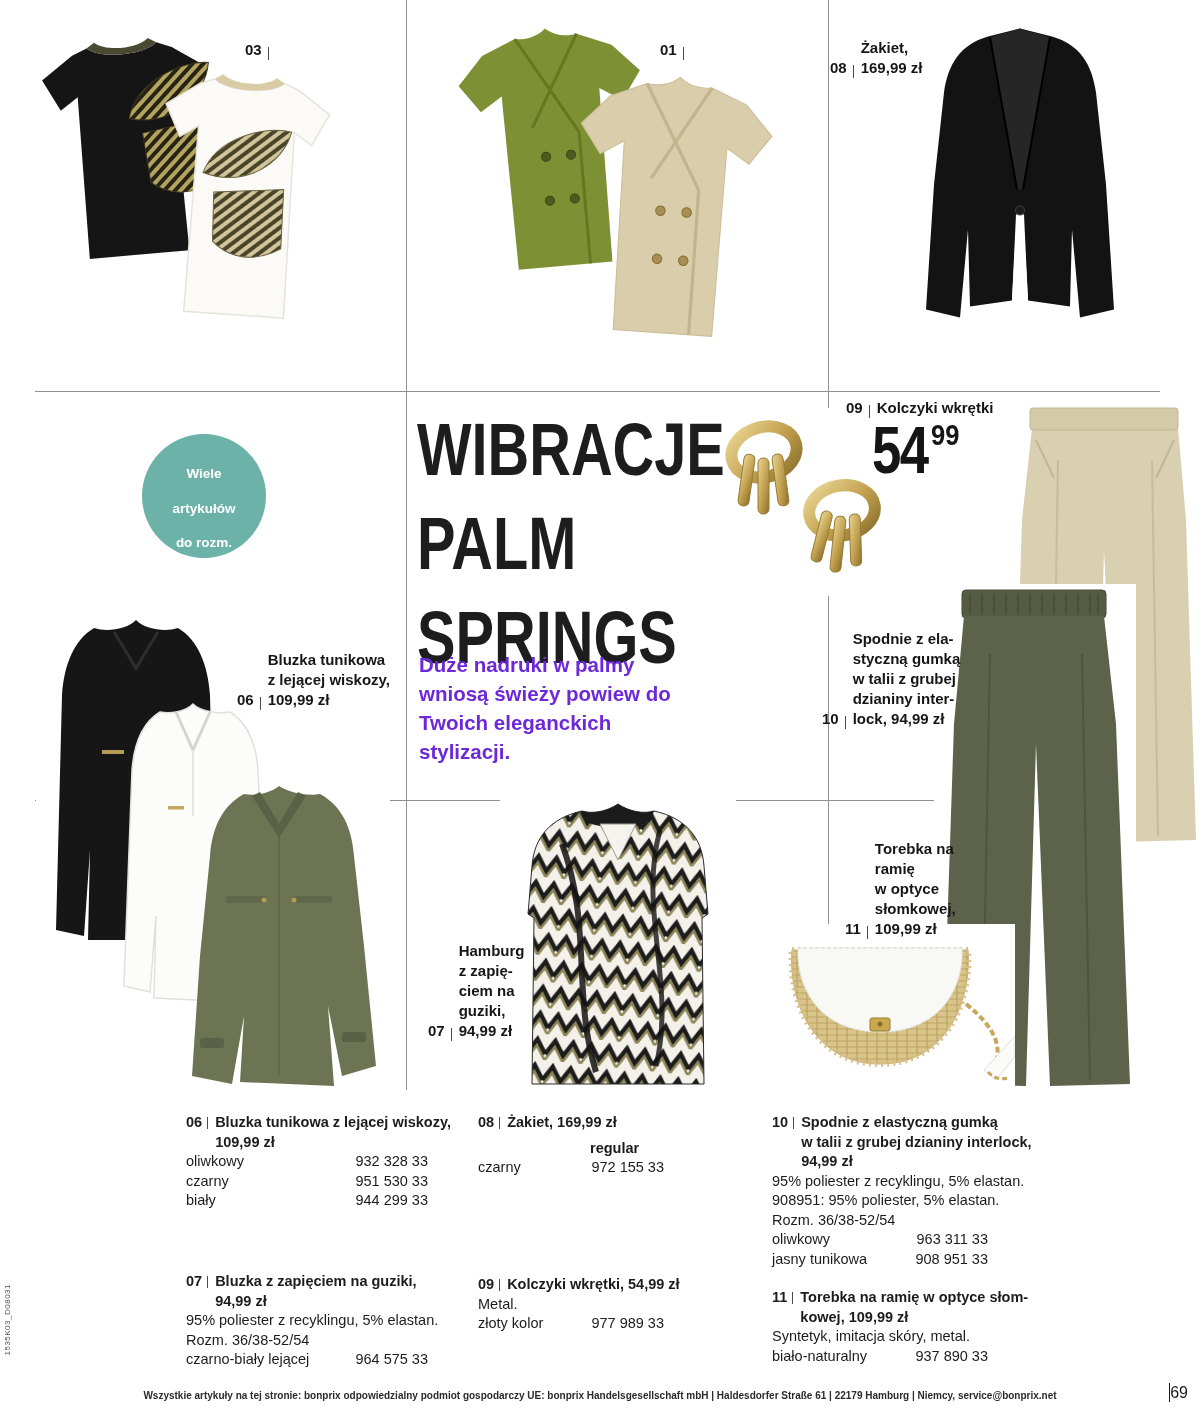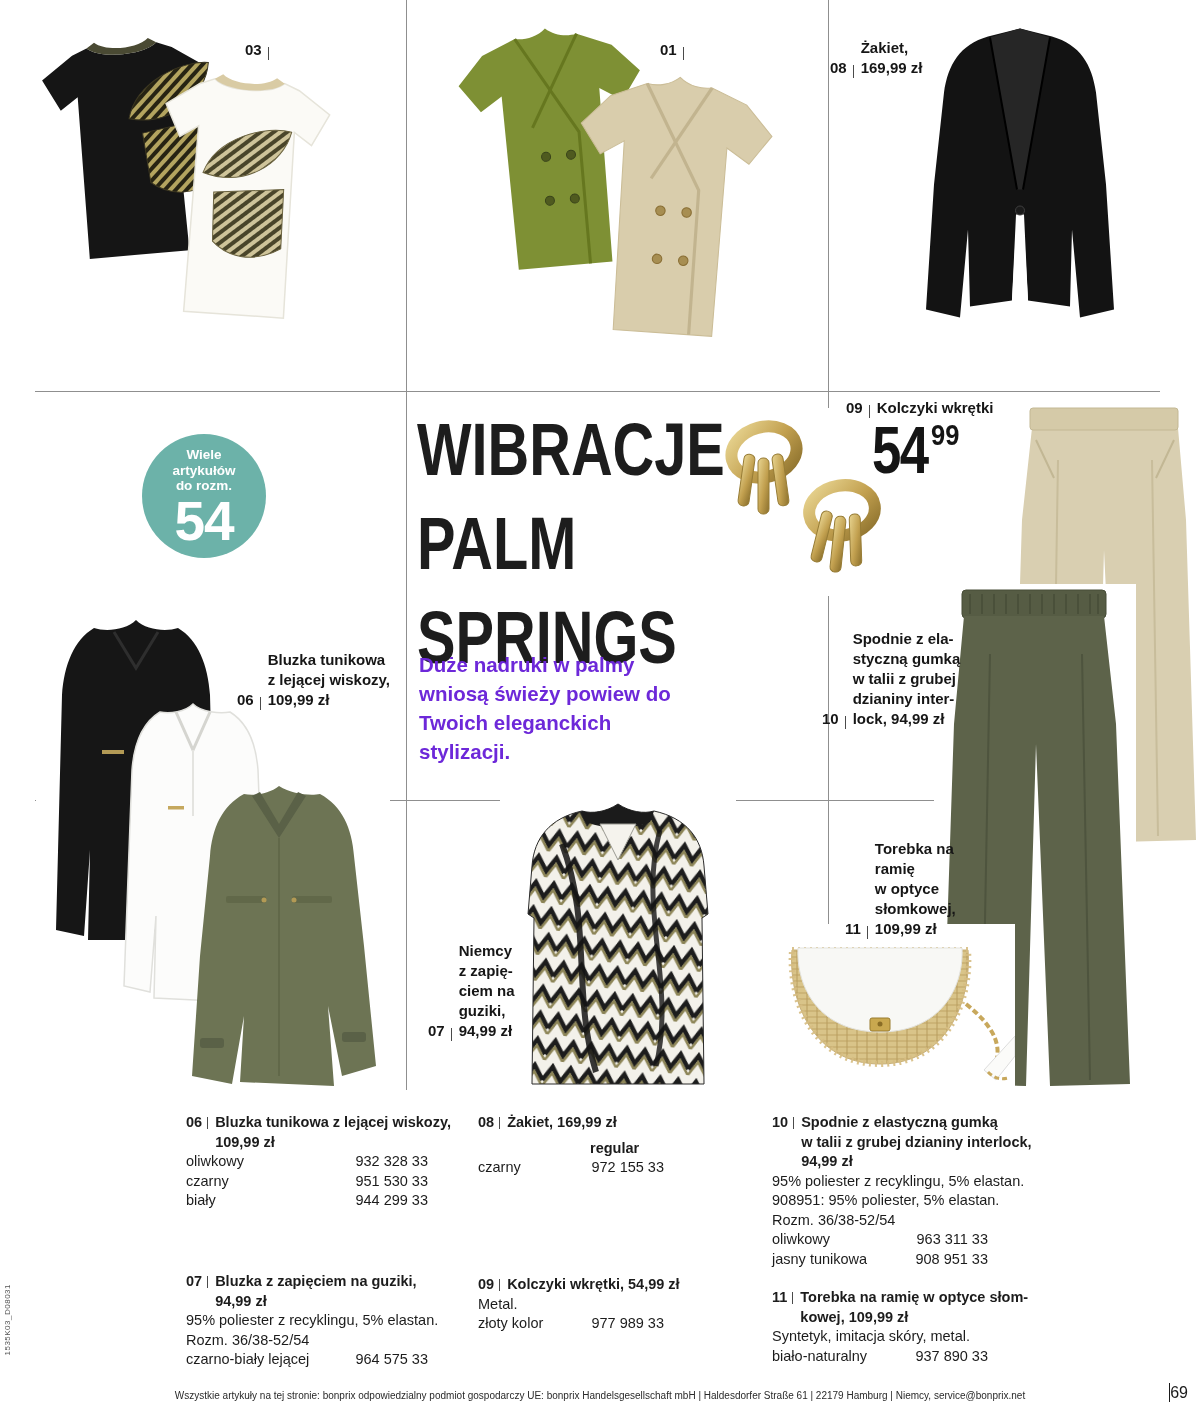--- a/index.html
+++ b/index.html
@@ -18,21 +18,21 @@
   .z3{z-index:3;}
   
   .tag{position:absolute;display:flex;align-items:flex-end;font-weight:700;font-size:15px;
        line-height:20px;color:#161616;z-index:6;}
   .tag .num{flex:none;}
   .tag .bar{flex:none;width:1px;height:13px;background:#4a4a4a;margin:3px 7px 0 6px;}
   .tag .lines div{white-space:nowrap;}
   
   .badge{position:absolute;left:142px;top:434px;width:124px;height:124px;border-radius:50%;
          background:#6cb2a9;color:#fff;text-align:center;z-index:6;box-sizing:border-box;padding-top:13px;}
-  .badge .s{font-size:13.5px;font-weight:700;line-height:15.5px;}
+  .badge .s{font-size:13.5px;font-weight:700;line-height:15.5px;margin-top:19px;}
   .badge .b{font-size:55px;font-weight:700;line-height:53px;margin-top:1px;letter-spacing:-1px;}
   
   .headline{position:absolute;left:417px;top:403px;font-size:74px;line-height:94px;font-weight:700;
             color:#1d1d1d;transform:scaleX(.78);transform-origin:0 0;white-space:nowrap;z-index:5;letter-spacing:0;}
   .intro{position:absolute;left:419px;top:650px;width:288px;font-size:20.5px;line-height:29px;
          font-weight:700;color:#6d28d9;z-index:5;}
   
   .price{position:absolute;left:872px;top:418px;z-index:6;color:#151515;font-weight:700;white-space:nowrap;}
   .price .int{display:inline-block;font-size:66px;line-height:64px;transform:scaleX(.8);
               transform-origin:0 0;letter-spacing:-2px;}
@@ -44,21 +44,21 @@
   .dtitle .bar{flex:none;width:1px;height:12px;background:#4a4a4a;margin:4px 7px 0 5px;}
   .dtitle .tl div{white-space:nowrap;}
   .dbody div{white-space:nowrap;}
   .drow{display:flex;justify-content:space-between;white-space:nowrap;}
   .rows-w1 .drow{width:242px;}
   .rows-w2 .drow{width:186px;}
   .rows-w3 .drow{width:216px;}
   .dsub{font-weight:700;padding-left:112px;margin-top:6px;white-space:nowrap;}
   
   .legal{position:absolute;left:0;top:1390px;width:1200px;text-align:center;font-size:10px;
-         color:#2a2a2a;z-index:6;white-space:nowrap;}
+         color:#2a2a2a;z-index:6;white-space:nowrap;font-weight:bold;}
   .pageno{position:absolute;right:12px;top:1383px;font-size:16px;font-weight:400;
           border-left:1.5px solid #1a1a1a;line-height:19px;z-index:6;}
   .sidecode{position:absolute;left:3px;top:1284px;font-size:8px;color:#555;writing-mode:vertical-rl;
             transform:rotate(180deg);letter-spacing:.5px;z-index:6;}
 </style>
 </head>
 <body>
 
 <div id="page">
 
@@ -293,21 +293,21 @@
       <div>Bluzka tunikowa</div>
       <div>z lejącej wiskozy,</div>
       <div>109,99 zł</div>
     </span>
   </div>
 
   <div class="tag" style="left:428px;top:941px;">
     <span class="num">07</span>
     <span class="bar"></span>
     <span class="lines">
-      <div>Niemcy</div>
+      <div>Hamburg</div>
       <div>z zapię-</div>
       <div>ciem na</div>
       <div>guziki,</div>
       <div>94,99 zł</div>
     </span>
   </div>
 
   <div class="tag" style="left:845px;top:839px;">
     <span class="num">11</span>
     <span class="bar"></span>

